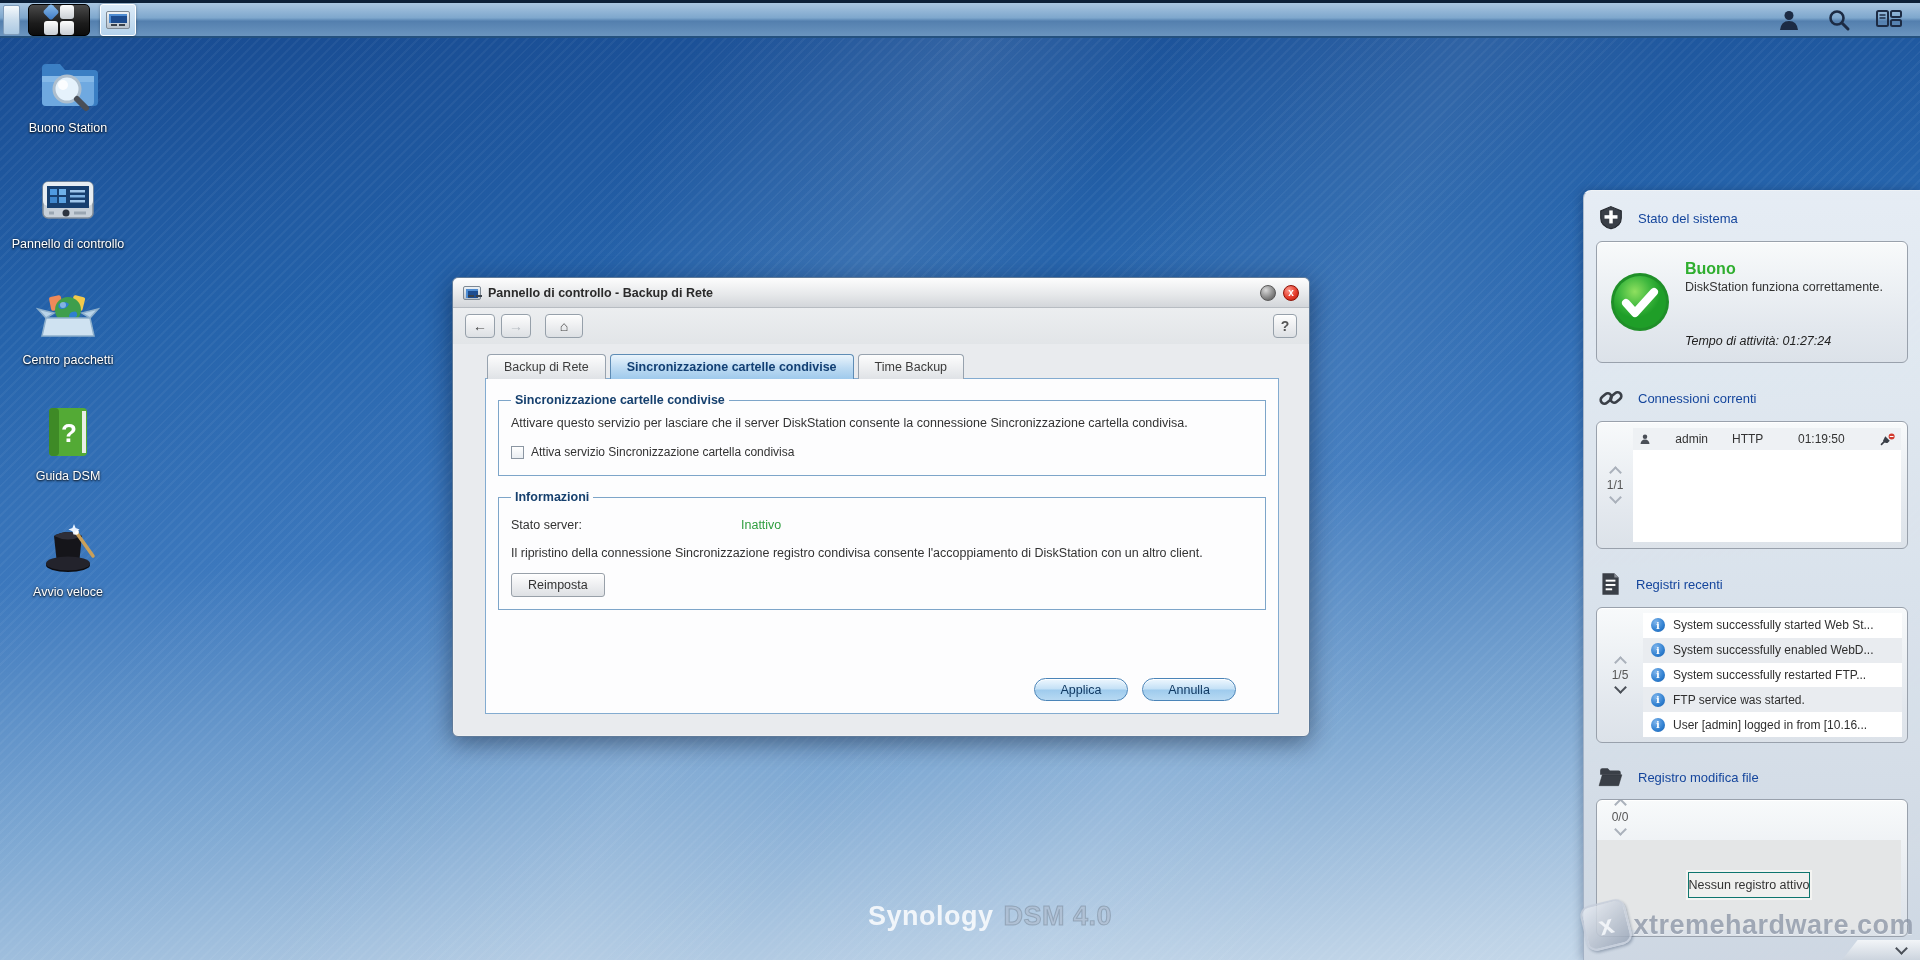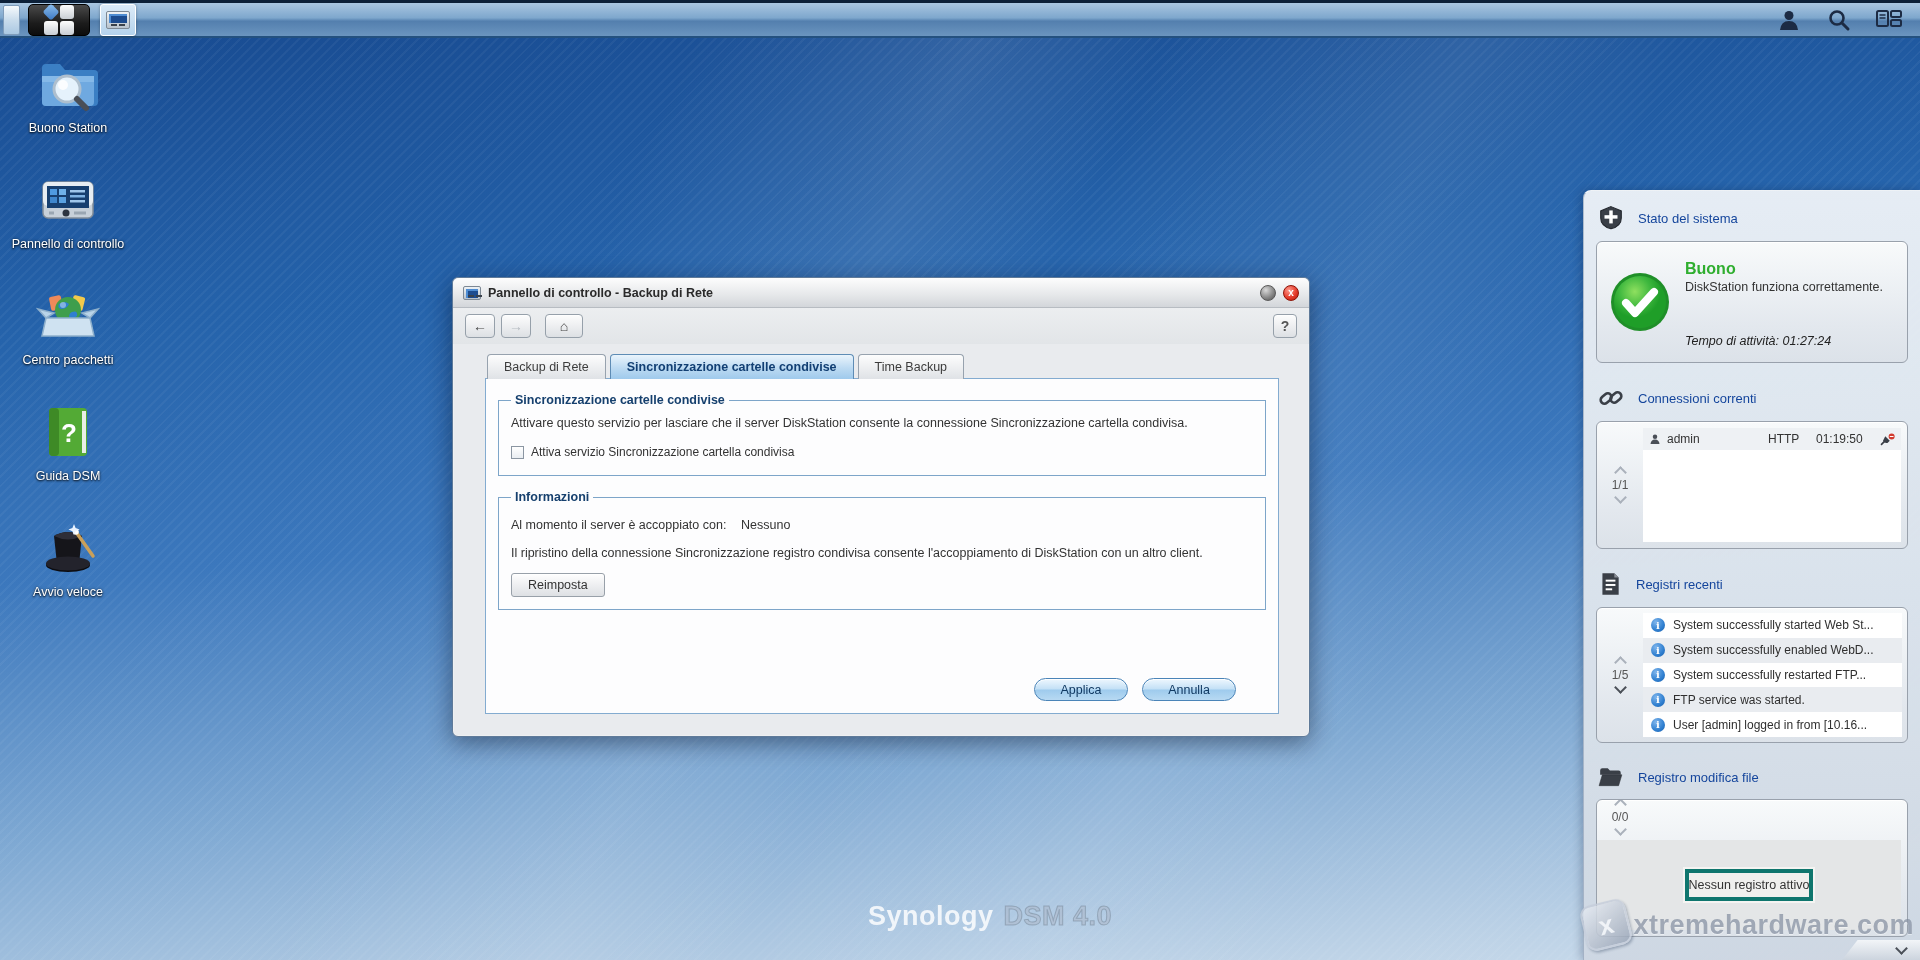--- a/index.html
+++ b/index.html
@@ -106,36 +106,36 @@
   .health-uptime { position:absolute; bottom:6px; font-size:12.5px; color:#222;font-style:italic; }
   .pagerbox { display:flex; }
   .pager { width:46px; display:flex; flex-direction:column; align-items:center; justify-content:center; gap:4px; }
   .pager-num { font-size:12px; color:#555; }
   .chev { width:9px; height:9px; border-right:2px solid #aab1bb; border-bottom:2px solid #aab1bb; }
   .chev.up { transform:rotate(-135deg); margin-bottom:-3px; }
   .chev.down { transform:rotate(45deg); margin-top:-3px; }
   .chev.dark { border-color:#4b5058; }
   .conn { height:128px; }
   .conn-list { flex:1; background:#fff; margin:6px 6px 6px 0; }
-  .conn-row { display:flex; align-items:center; gap:6px; padding:4px 6px; background:#eef1f4; font-size:12px; }
+  .conn-row { display:flex; align-items:center; gap:24px; padding:4px 6px; background:#eef1f4; font-size:12px; }
   .conn-user { flex:1; }
   .conn-proto { width:42px; }
   .conn-time { width:58px; }
   .logs { height:136px; }
   .log-list { flex:1; margin:5px 5px 5px 0; display:flex; flex-direction:column; }
   .log-row { flex:1; display:flex; align-items:center; gap:8px; padding:0 8px; font-size:12px; background:#fff; }
   .log-row:nth-child(even) { background:#e9ecf0; }
   .log-text { white-space:nowrap; overflow:hidden; text-overflow:ellipsis; color:#2f2f2f; }
   .info-ic { width:14px; height:14px; flex:0 0 14px; border-radius:50%;
     background:radial-gradient(circle at 35% 30%, #7fb5ec, #2f7fd0 60%, #1a5da8); color:#fff;
     font-size:10px; font-weight:bold; display:flex; align-items:center; justify-content:center;
     font-family:"DejaVu Serif", serif; }
   .flog { height:138px;flex-direction:column; }
   .flog-area { flex:1; margin:6px 6px 6px 0; background:#e4e6e7; display:flex; align-items:center; justify-content:center; }
-  .flog-msg { border:4px solid #0f766e; outline:2px solid #f4f4f2; background:#f0f0ee; padding:5px 0;
+  .flog-msg { border:1px solid #0f766e; outline:2px solid #f4f4f2; background:#f0f0ee; padding:5px 0;
     font-size:12.5px; color:#333; }
   .widget-collapse { position:absolute; right:0; bottom:0; width:78px; height:20px;
     background:linear-gradient(#f2f5f8,#ccd4de); clip-path:polygon(20% 0,100% 0,100% 100%,0 100%);
     display:flex; align-items:center; justify-content:flex-end; padding-right:14px; }
 
   
   .wm-syno { position:absolute; left:868px; top:901px; font-size:27px; font-weight:bold; letter-spacing:.5px; }
   .wm-syno .b { color:rgba(255,255,255,.82); }
   .wm-syno .v { color:rgba(255,255,255,.30); -webkit-text-stroke:1px rgba(90,102,118,.35); color:rgba(170,180,195,.45); margin-left:10px; }
   .wm-xh { position:absolute; right:6px; bottom:12px; display:flex; align-items:center; gap:4px; z-index:5; opacity:.85; }
@@ -285,22 +285,22 @@
         <div class="ftext">Attivare questo servizio per lasciare che il server DiskStation consente la connessione Sincronizzazione cartella condivisa.</div>
         <div class="chk-row">
           <span class="chkbox"></span>
           <span>Attiva servizio Sincronizzazione cartella condivisa</span>
         </div>
       </fieldset>
 
       <fieldset>
         <legend>Informazioni</legend>
         <div class="info-row">
-          <span class="info-label">Al momento il server è accoppiato con:</span>
-          <span class="info-value">Nessuno</span>
+          <span class="info-label">Stato server:</span>
+          <span class="info-value val-green">Inattivo</span>
         </div>
         <div class="note">Il ripristino della connessione Sincronizzazione registro condivisa consente l'accoppiamento di DiskStation con un altro client.</div>
         <span class="btn-gray">Reimposta</span>
       </fieldset>
 
       <div class="panel-actions">
         <span class="btn-pill">Applica</span>
         <span class="btn-pill">Annulla</span>
       </div>
     </div>

